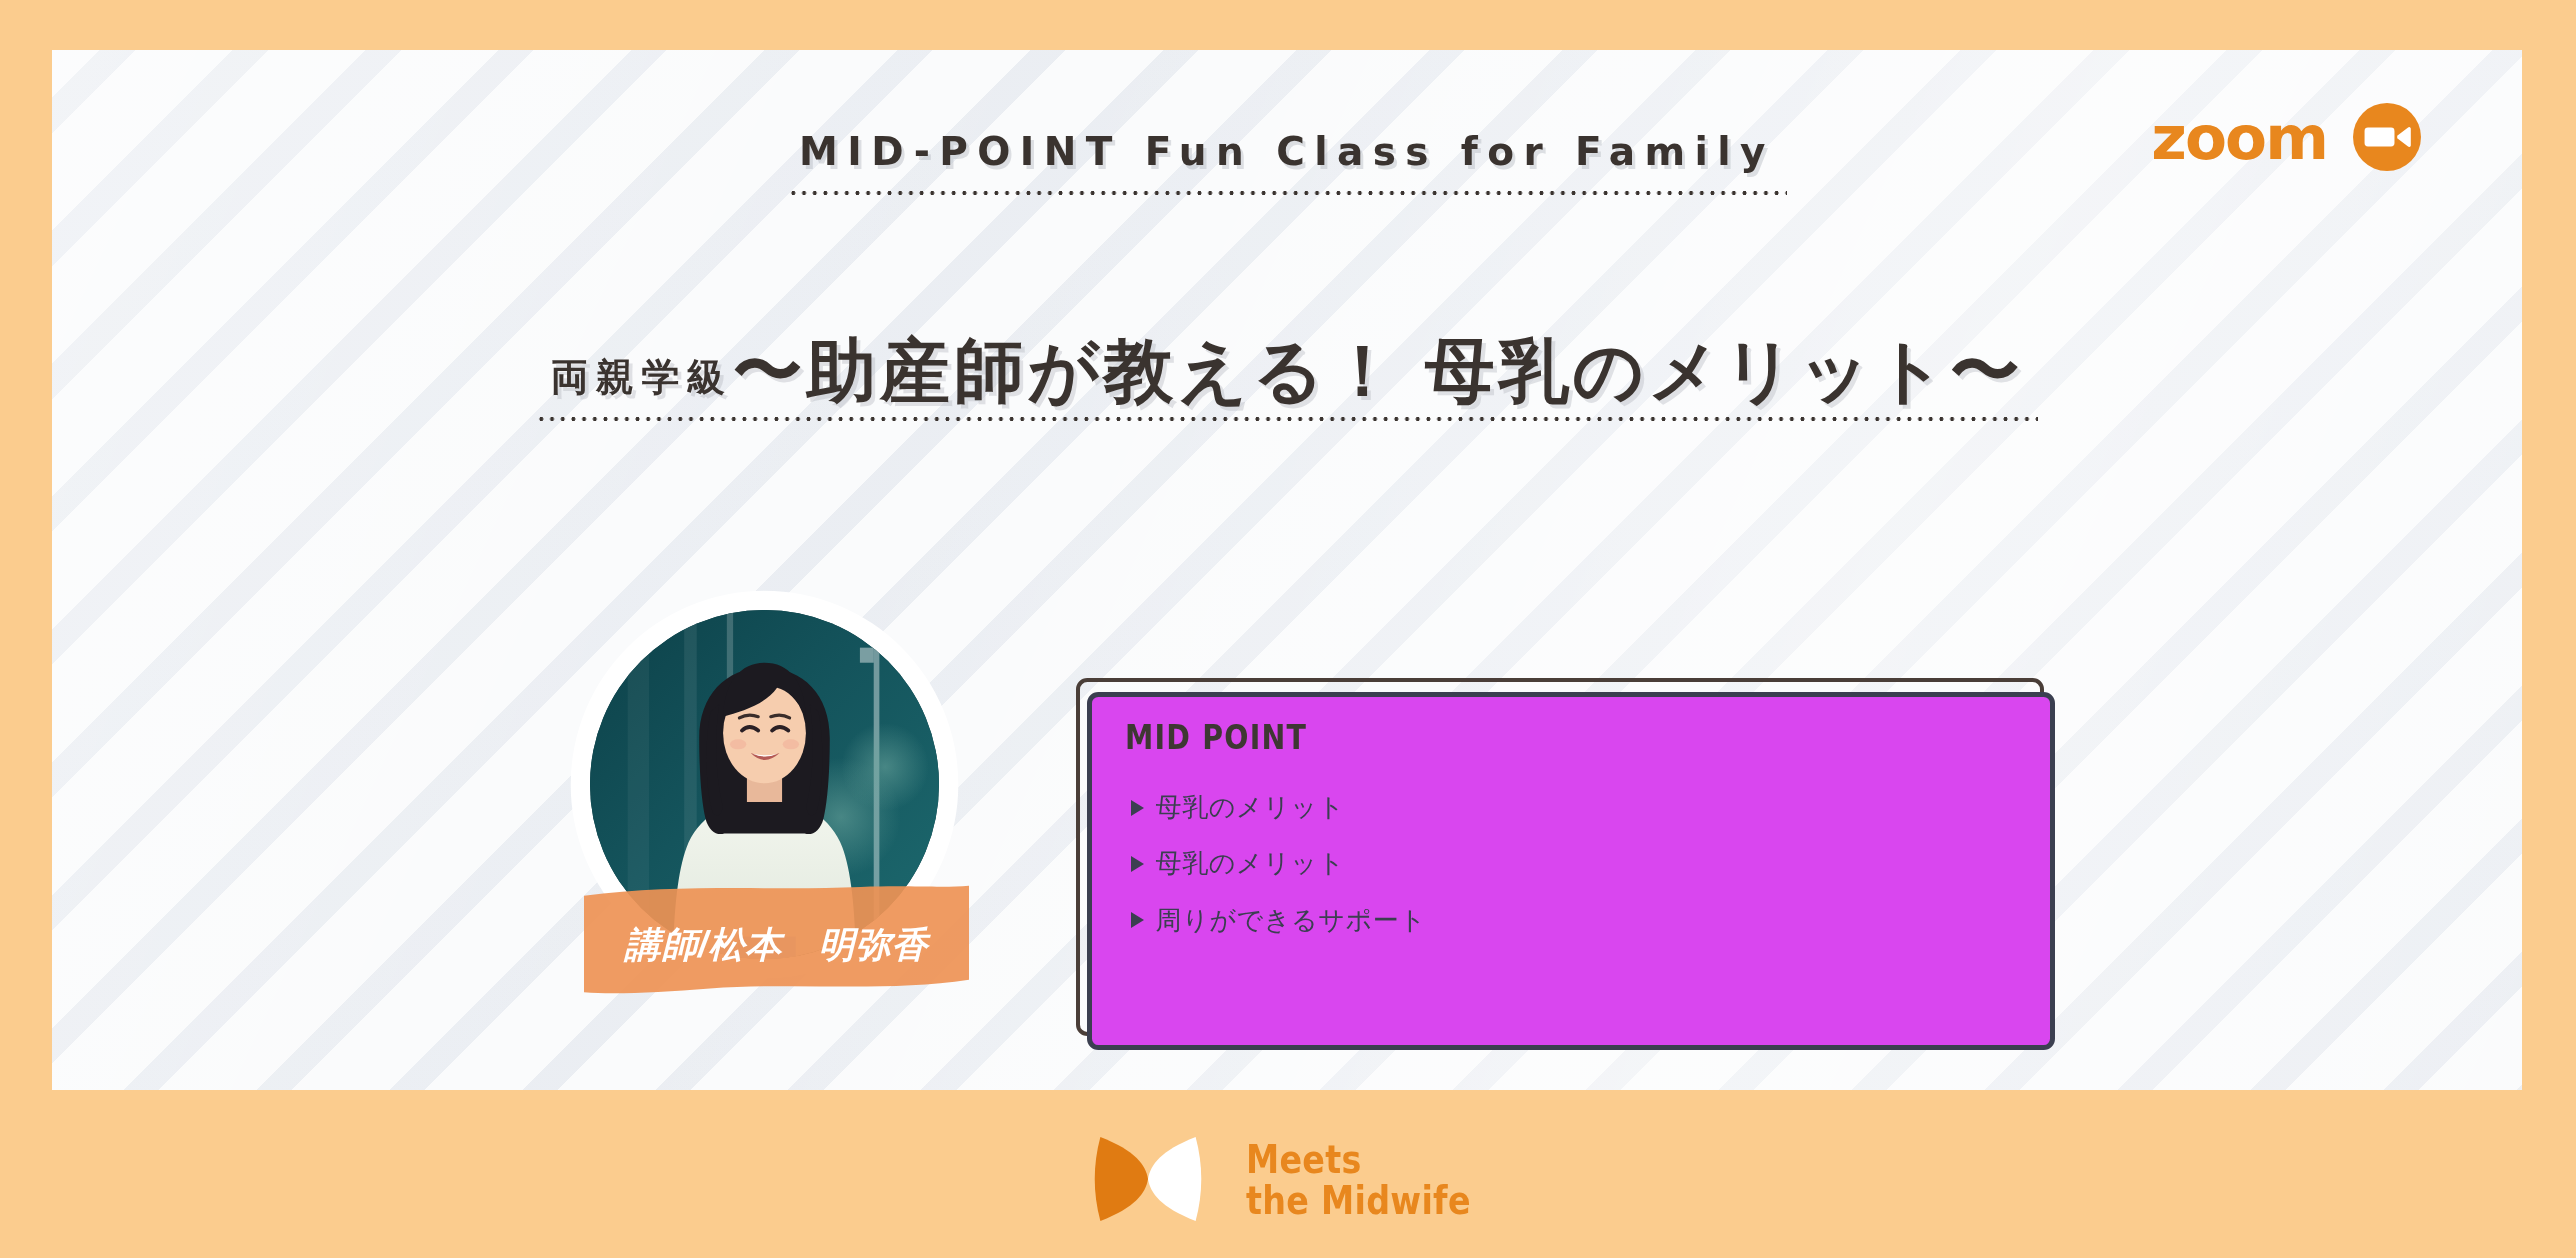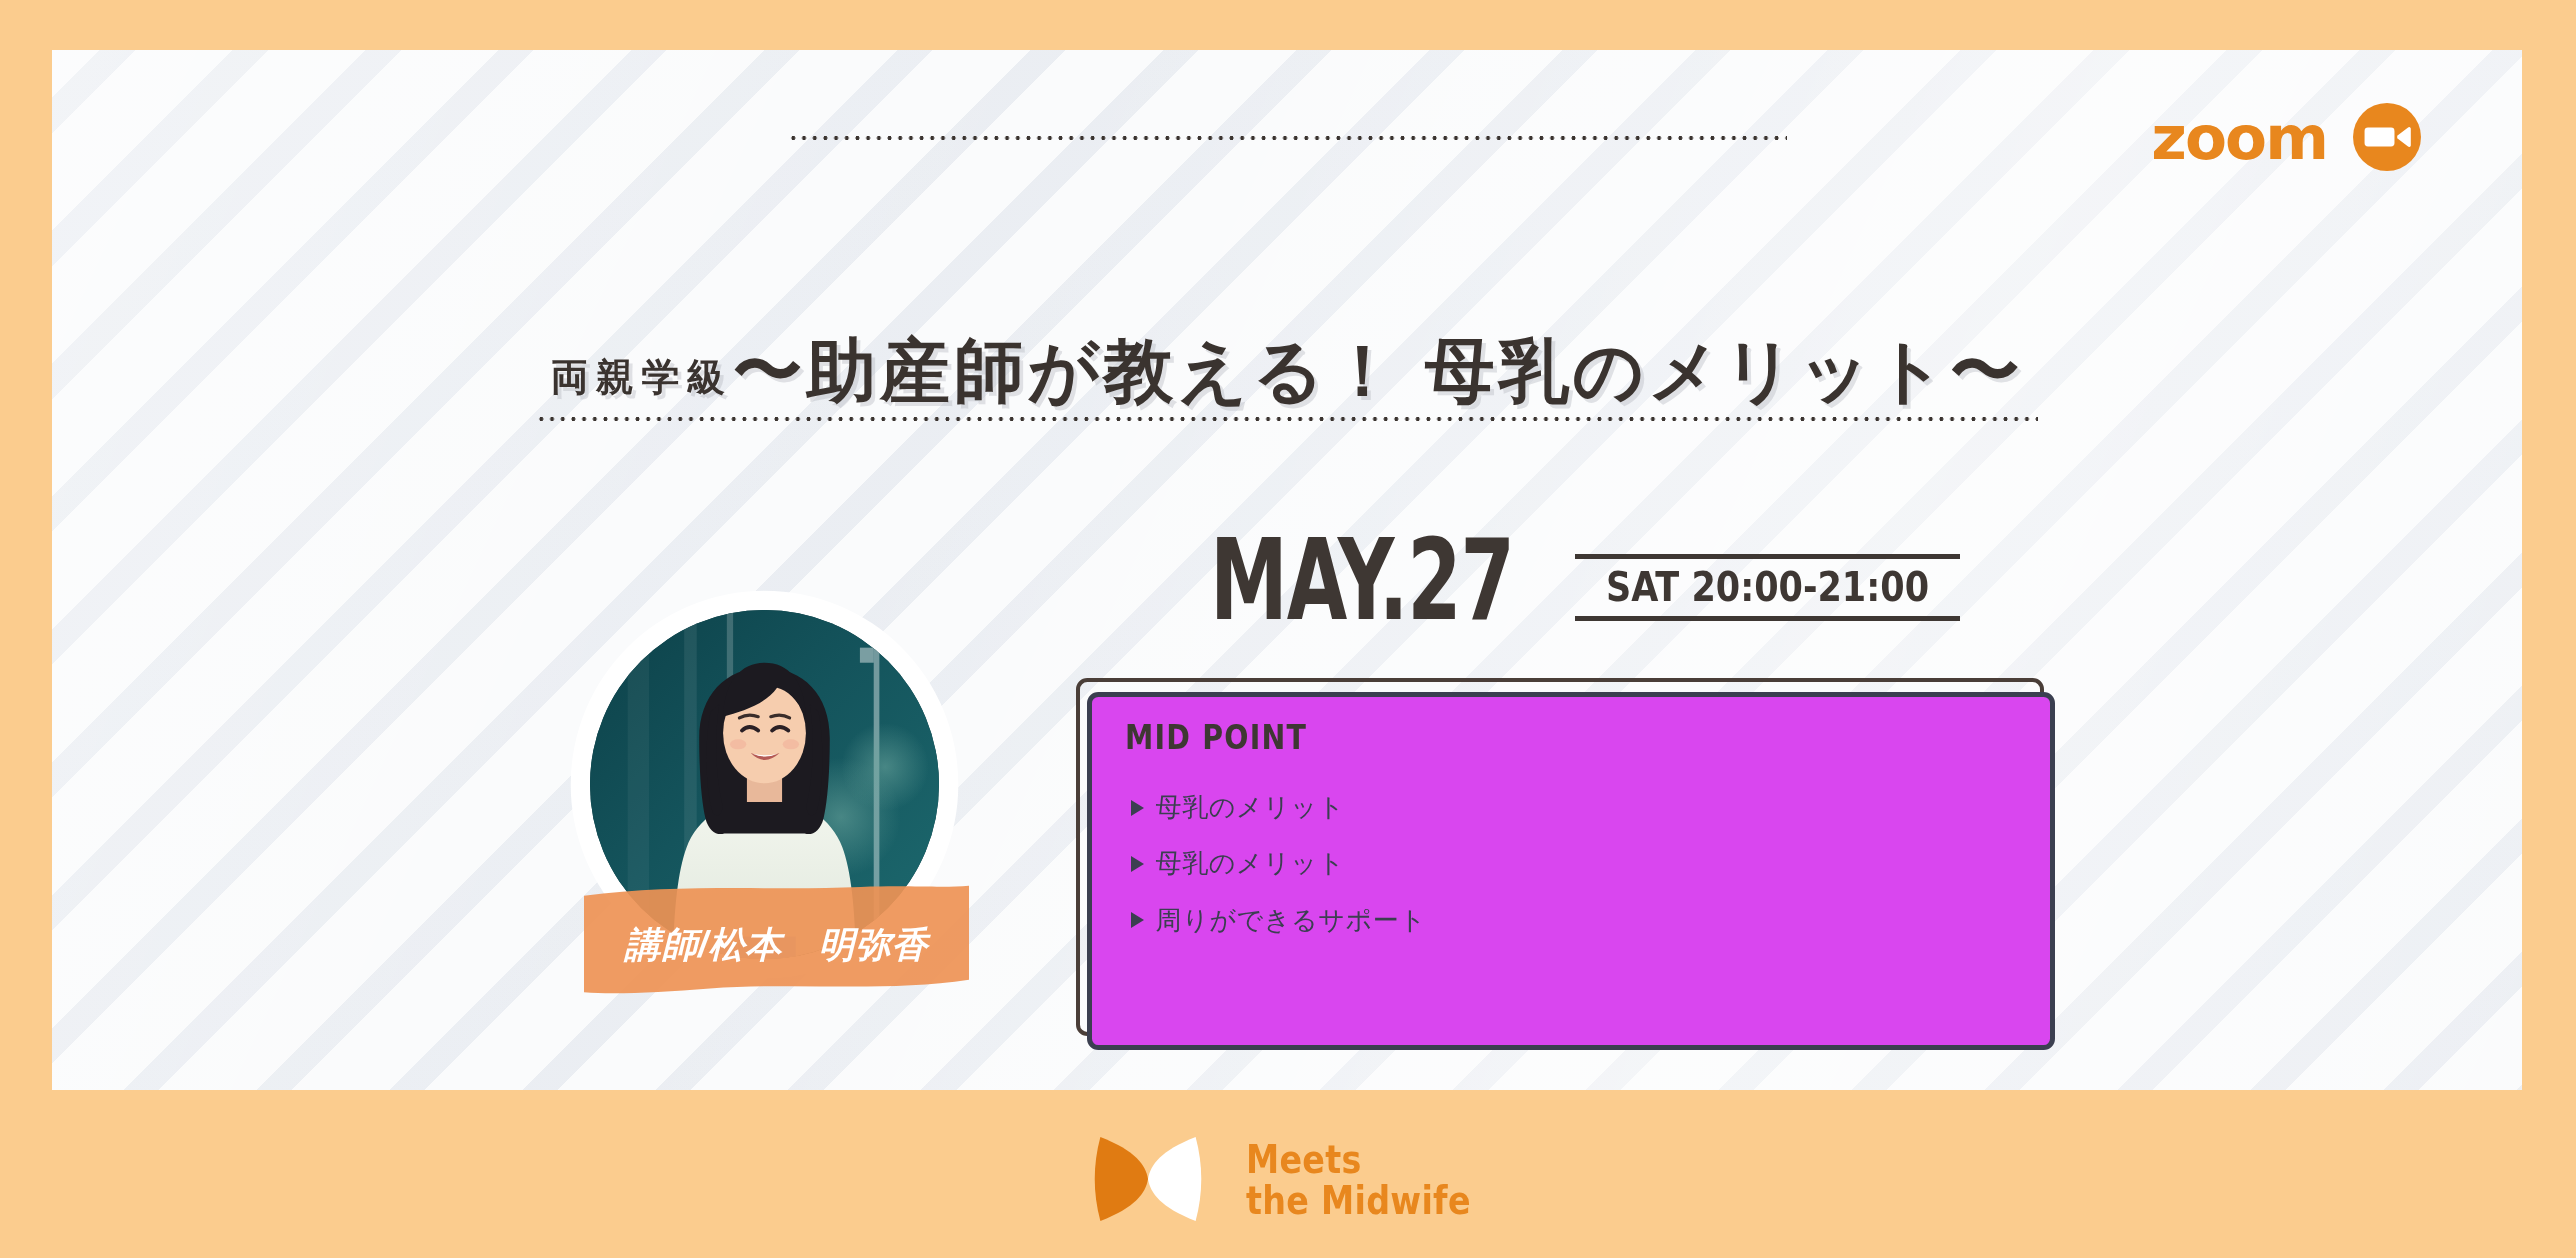--- a/index.html
+++ b/index.html
@@ -317,20 +317,21 @@
       <span class="zoom-cam">
         <svg width="68" height="68" viewBox="0 0 100 100">
           <circle cx="50" cy="50" r="50" fill="#E8871E"></circle>
           <path d="M22 36 h34 a5 5 0 0 1 5 5 v18 a5 5 0 0 1 -5 5 h-34 a5 5 0 0 1 -5 -5 v-18 a5 5 0 0 1 5 -5 z" fill="#ffffff"></path>
           <path d="M65 48 l16 -12 a2.4 2.4 0 0 1 4 2 v24 a2.4 2.4 0 0 1 -4 2 l-16 -12 z" fill="#ffffff"></path>
         </svg>
       </span>
     </div>
 
     <div class="eyebrow-wrap">
+      <div class="eyebrow">MID-POINT Fun Class for Family</div>
       <div class="dotline d1"></div>
     </div>
 
     <div class="maintitle-wrap">
       <div class="maintitle"><span class="t-small">両親学級</span><span class="t-big">〜助産師が教える！ 母乳のメリット〜</span></div>
       <div class="dotline d2"></div>
     </div>
 
     <div class="portrait">
       <div class="portrait-ring"></div>
@@ -390,26 +391,20 @@
         </svg>
       </div>
       <div class="teacher-banner">
         <svg width="385" height="119" viewBox="0 0 612 190" preserveAspectRatio="none">
           <path d="M0 22 C150 2 300 14 440 8 C520 5 570 10 612 6 L612 156 C480 176 340 160 200 170 C120 176 50 180 0 176 Z" fill="#EE9355" opacity="0.92"></path>
         </svg>
         <div class="teacher-name">講師/松本　明弥香</div>
       </div>
     </div>
 
-    <div class="date-row">
-      <div class="date-big">MAY.27</div>
-      <div class="time-box">
-        <div class="time-text">SAT 20:00-21:00</div>
-      </div>
-    </div>
 
     <div class="mp-outer">
       <div class="mp-shadow-border"></div>
       <div class="mp-box">
         <div class="mp-title">MID POINT</div>
         <div class="mp-list">
           <div class="mp-item">
             <span class="mp-bullet"></span>
             <span>母乳のメリット</span>
           </div>

